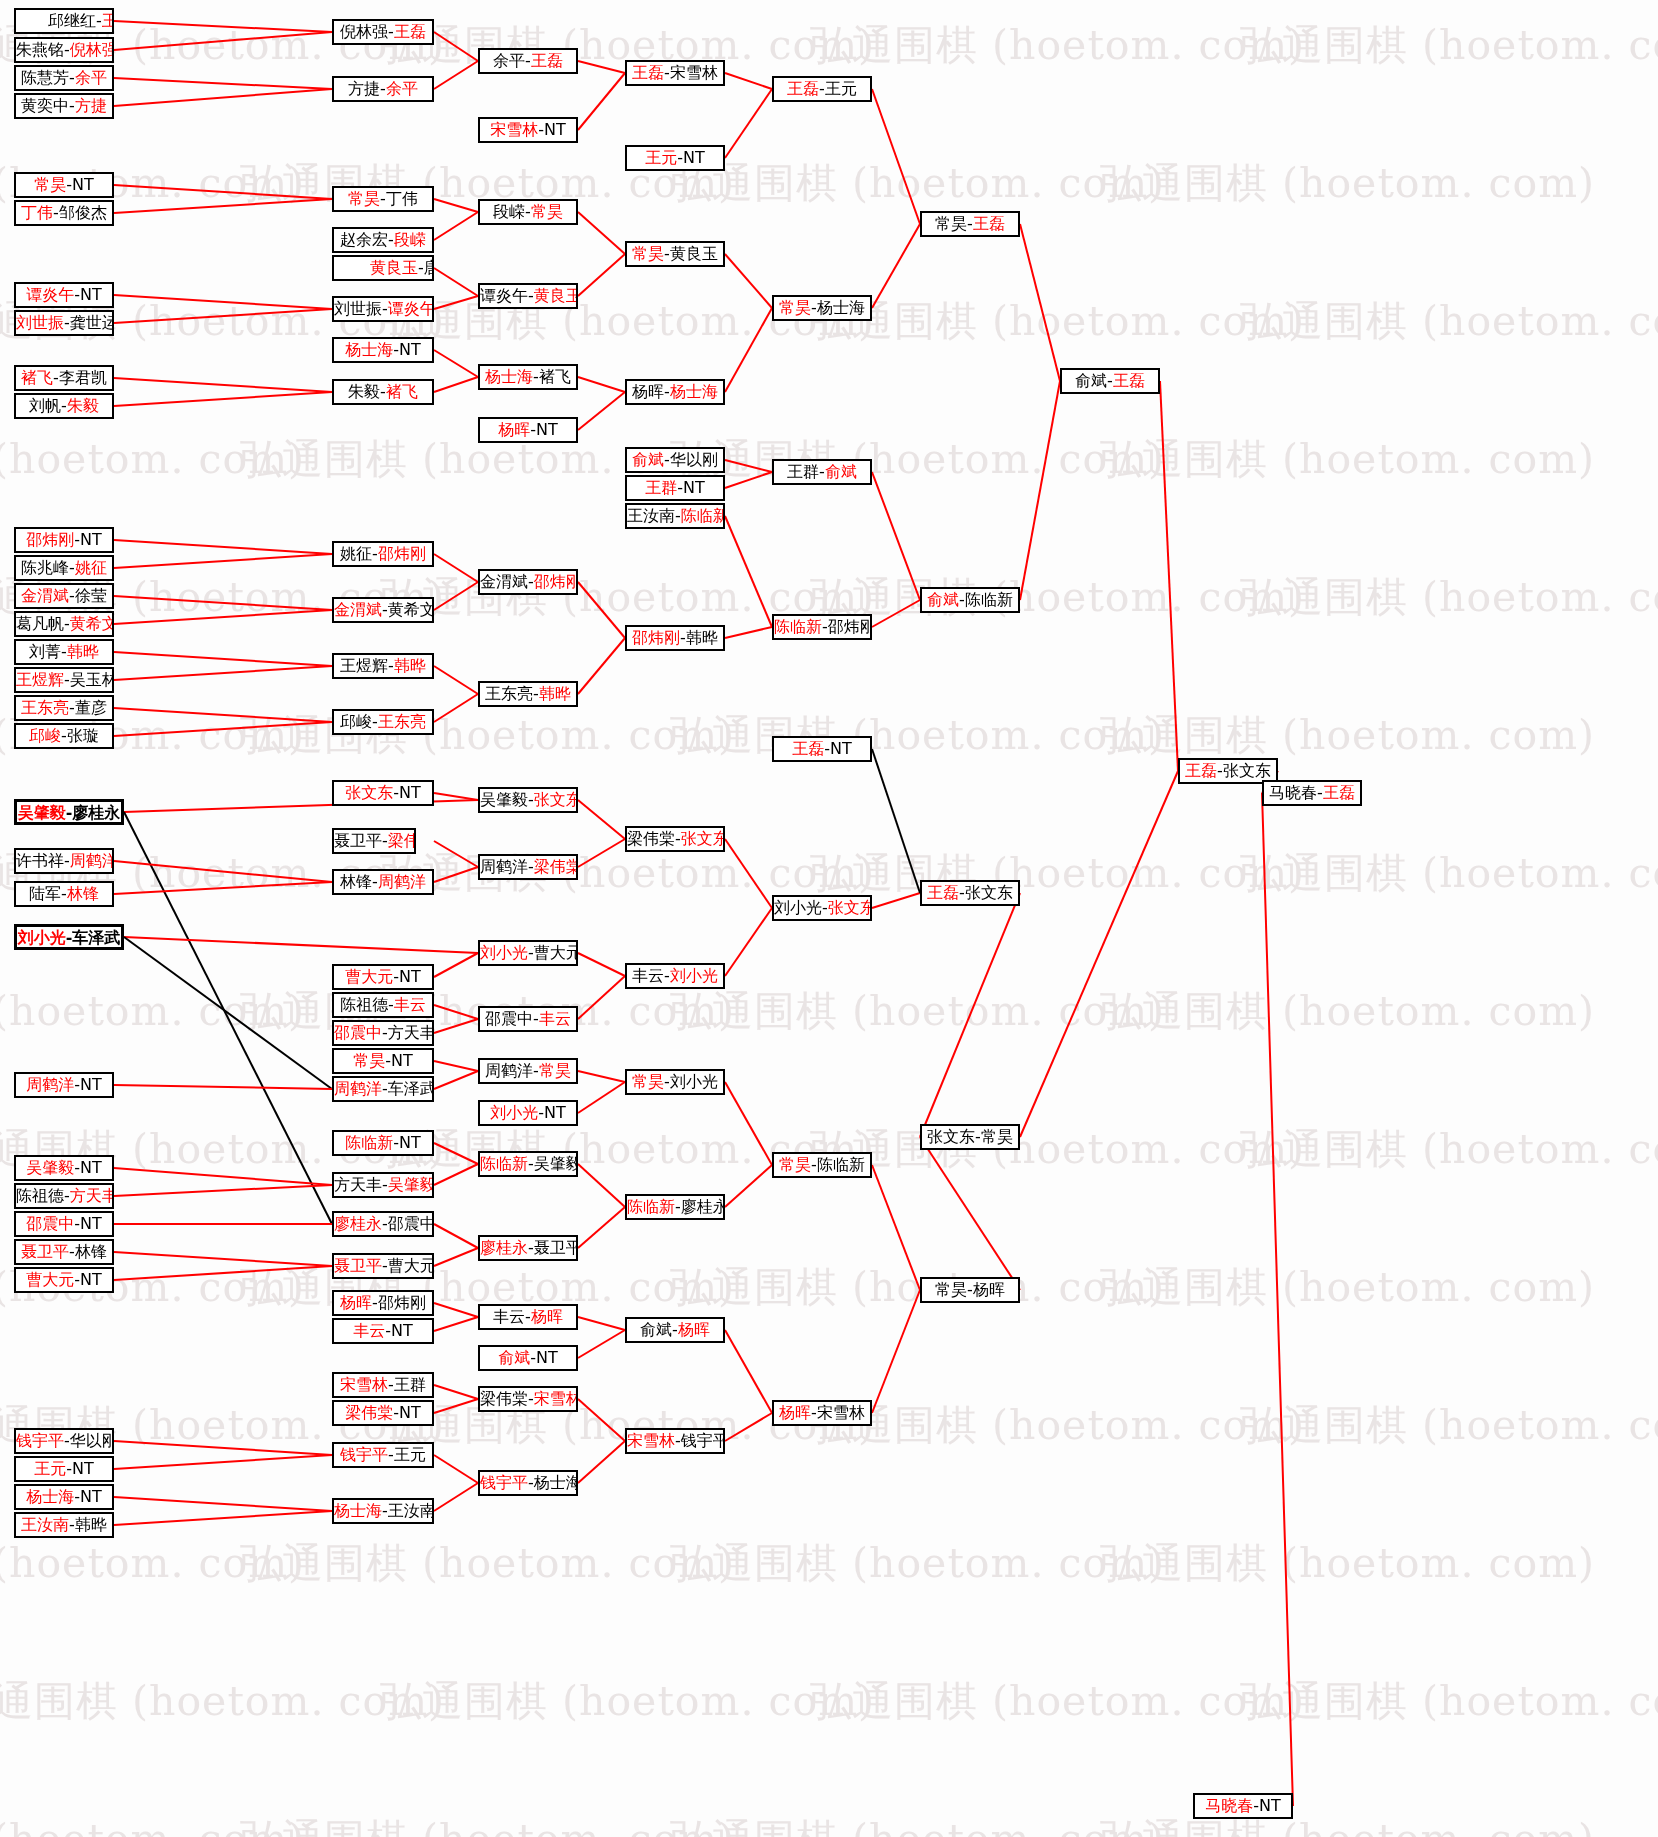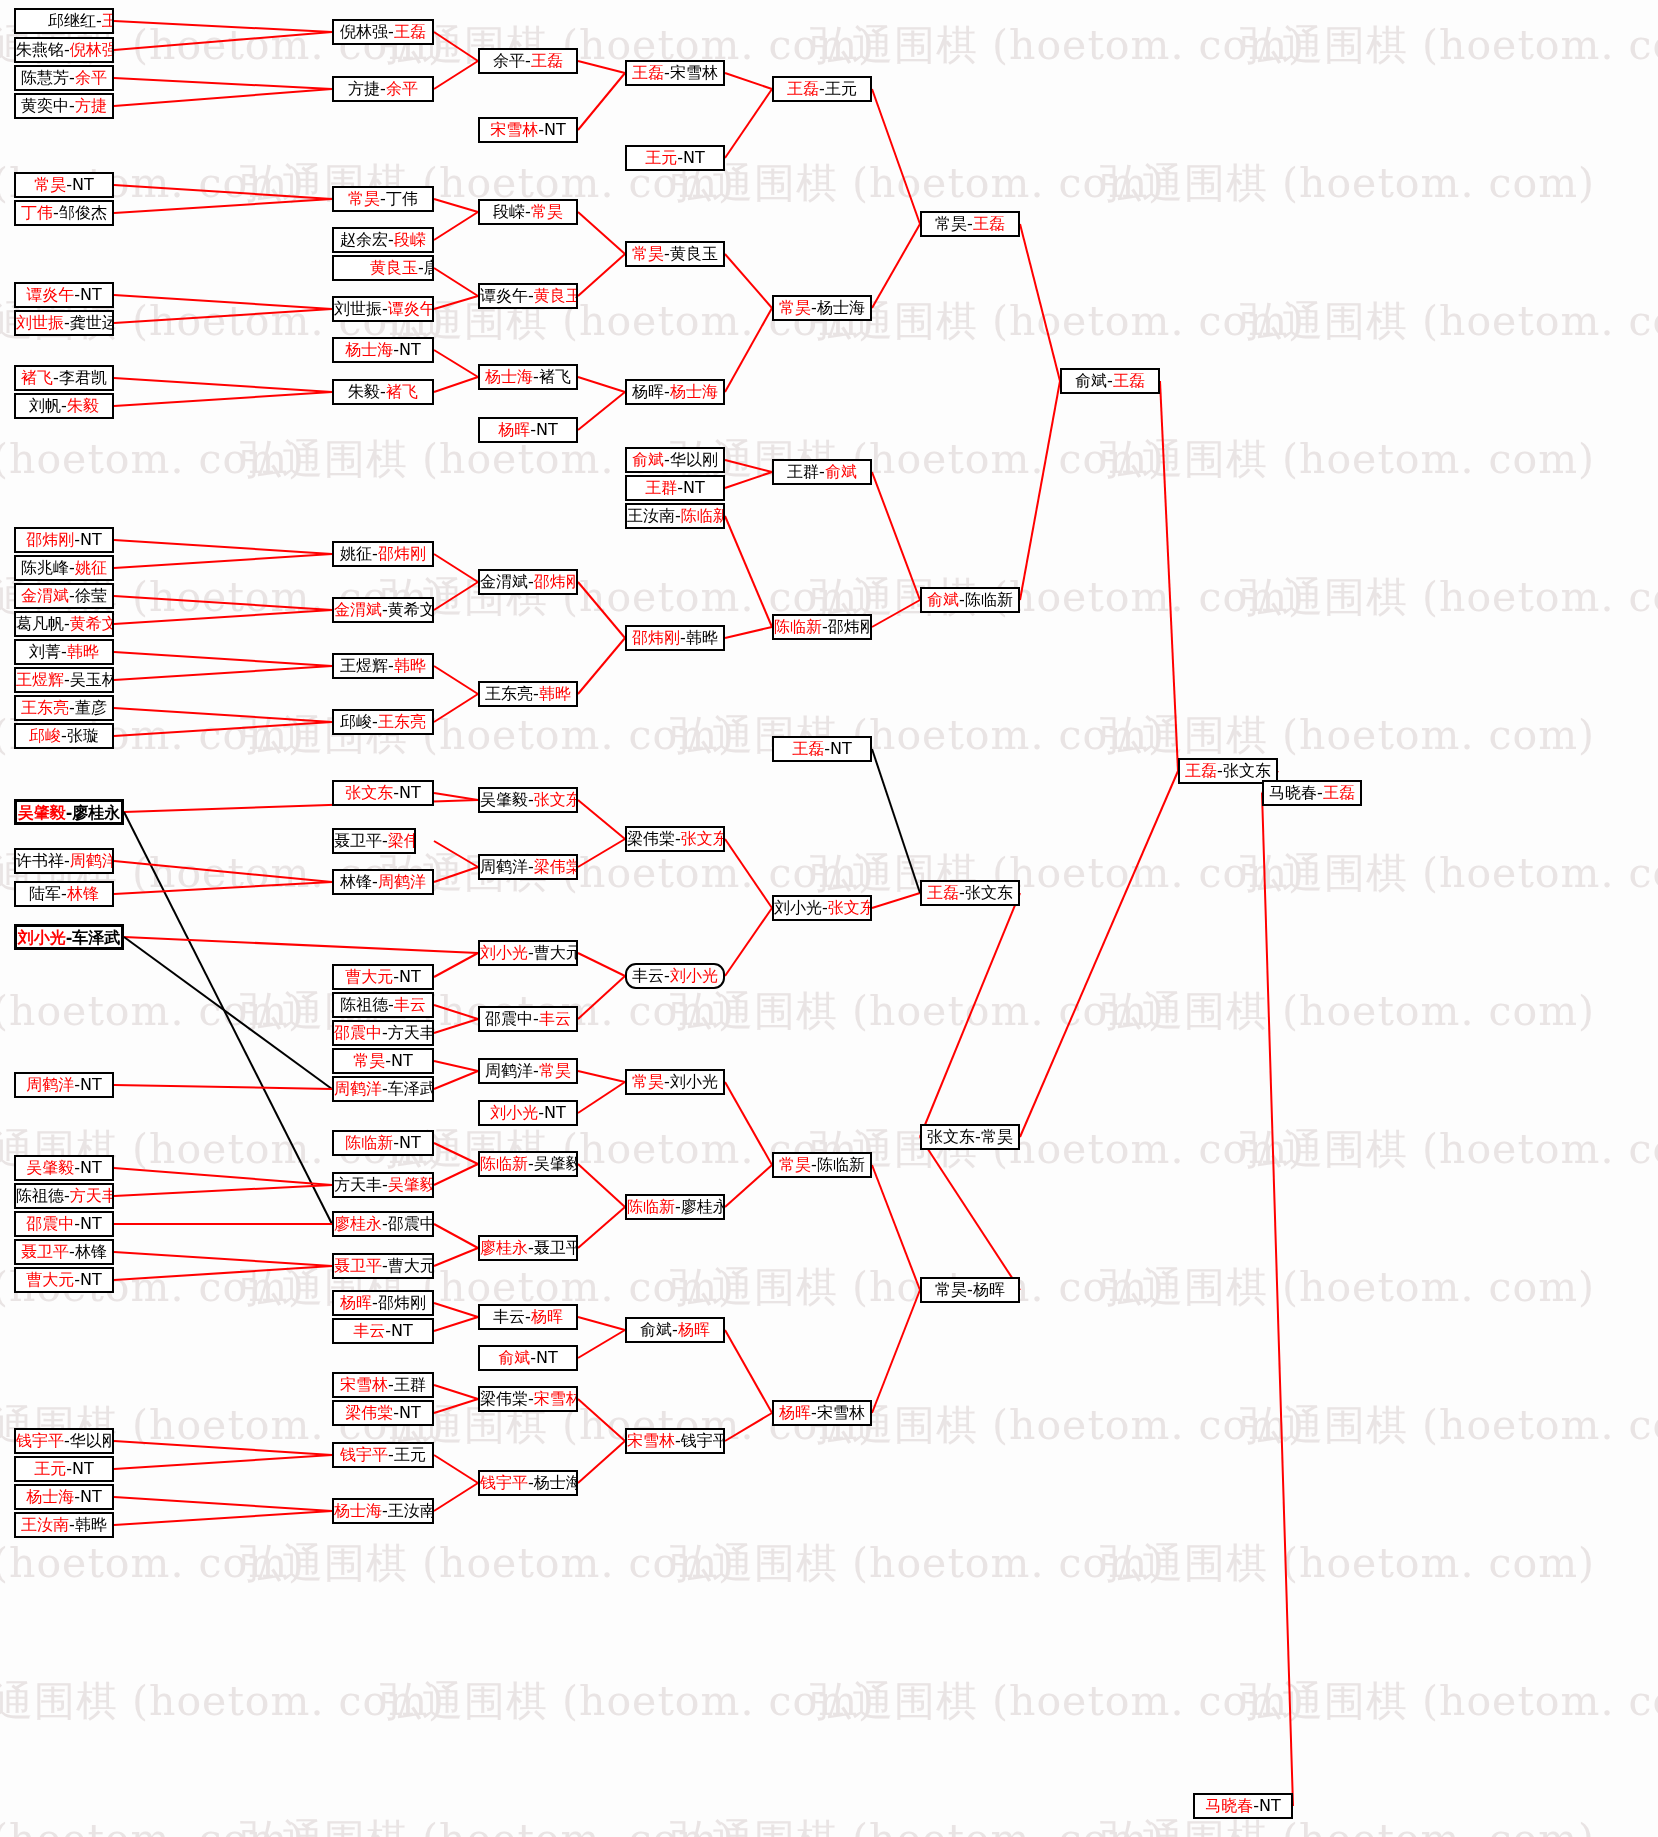--- a/index.html
+++ b/index.html
@@ -289,21 +289,21 @@
       <div class="node" style="left: 14px; top: 881px; width: 100px;"><span class="k">陆军</span><span class="k">-</span><span class="r">林锋</span></div>
       <div class="node" style="left: 332px; top: 869px; width: 102px;"><span class="k">林锋</span><span class="k">-</span><span class="r">周鹤洋</span></div>
       <div class="node" style="left: 478px; top: 854px; width: 100px;"><span class="k">周鹤洋</span><span class="k">-</span><span class="r">梁伟棠</span></div>
       <div class="node" style="left: 625px; top: 826px; width: 100px;"><span class="k">梁伟棠</span><span class="k">-</span><span class="r">张文东</span></div>
       <div class="node bold" style="left: 14px; top: 924px; width: 110px;"><span class="r">刘小光</span><span class="k">-</span><span class="k">车泽武</span></div>
       <div class="node" style="left: 478px; top: 940px; width: 100px;"><span class="r">刘小光</span><span class="k">-</span><span class="k">曹大元</span></div>
       <div class="node" style="left: 332px; top: 964px; width: 102px;"><span class="r">曹大元</span><span class="k">-</span><span class="k">NT</span></div>
       <div class="node" style="left: 332px; top: 992px; width: 102px; font-family: Liberation Serif, serif;"><span class="k">陈祖德</span><span class="k">-</span><span class="r">丰云</span></div>
       <div class="node" style="left: 332px; top: 1020px; width: 102px;"><span class="r">邵震中</span><span class="k">-</span><span class="k">方天丰</span></div>
       <div class="node" style="left: 478px; top: 1006px; width: 100px;"><span class="k">邵震中</span><span class="k">-</span><span class="r">丰云</span></div>
-      <div class="node" style="left: 625px; top: 963px; width: 100px; border-radius: 11px;"><span class="k">丰云</span><span class="k">-</span><span class="r">刘小光</span></div>
+      <div class="node" style="left: 625px; top: 963px; width: 100px;"><span class="k">丰云</span><span class="k">-</span><span class="r">刘小光</span></div>
       <div class="node" style="left: 772px; top: 895px; width: 100px;"><span class="k">刘小光</span><span class="k">-</span><span class="r">张文东</span></div>
       <div class="node" style="left: 332px; top: 1048px; width: 102px;"><span class="r">常昊</span><span class="k">-</span><span class="k">NT</span></div>
       <div class="node" style="left: 14px; top: 1072px; width: 100px;"><span class="r">周鹤洋</span><span class="k">-</span><span class="k">NT</span></div>
       <div class="node" style="left: 332px; top: 1076px; width: 102px;"><span class="r">周鹤洋</span><span class="k">-</span><span class="k">车泽武</span></div>
       <div class="node" style="left: 478px; top: 1058px; width: 100px;"><span class="k">周鹤洋</span><span class="k">-</span><span class="r">常昊</span></div>
       <div class="node" style="left: 478px; top: 1100px; width: 100px;"><span class="r">刘小光</span><span class="k">-</span><span class="k">NT</span></div>
       <div class="node" style="left: 625px; top: 1069px; width: 100px;"><span class="r">常昊</span><span class="k">-</span><span class="k">刘小光</span></div>
       <div class="node" style="left: 332px; top: 1130px; width: 102px;"><span class="r">陈临新</span><span class="k">-</span><span class="k">NT</span></div>
       <div class="node" style="left: 14px; top: 1155px; width: 100px;"><span class="r">吴肇毅</span><span class="k">-</span><span class="k">NT</span></div>
       <div class="node" style="left: 14px; top: 1183px; width: 100px;"><span class="k">陈祖德</span><span class="k">-</span><span class="r">方天丰</span></div>

